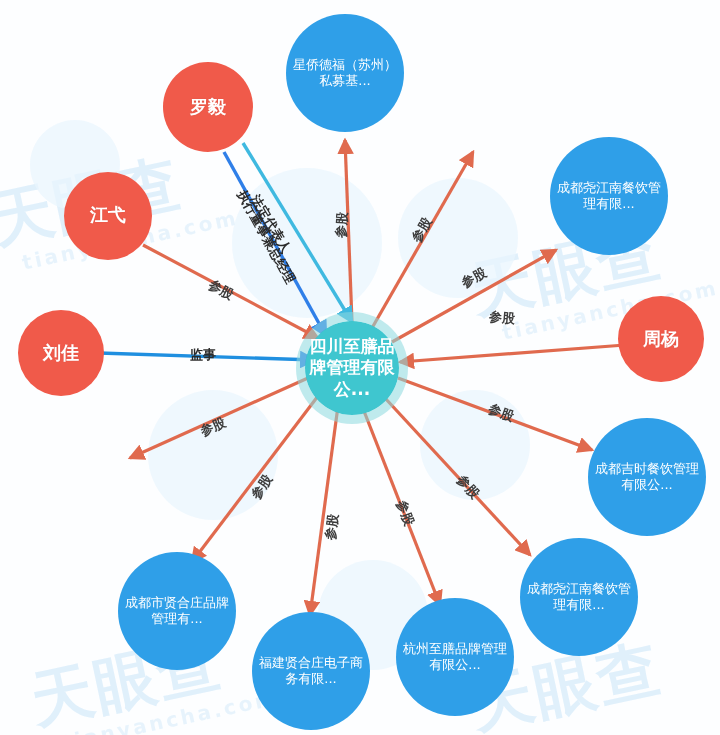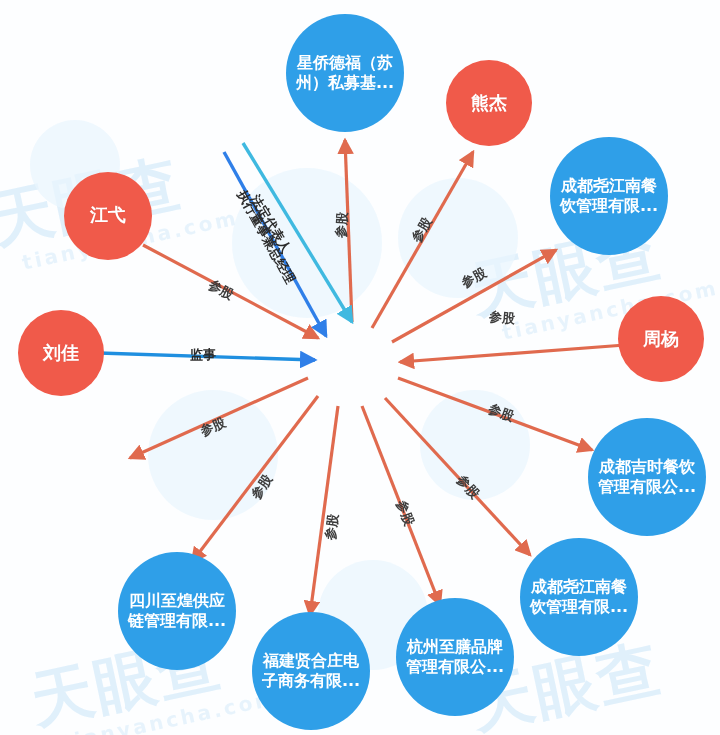--- a/index.html
+++ b/index.html
@@ -73,22 +73,22 @@
     word-break: break-all;
   }
   .node.person {
     background: #f05a4a;
     font-size: 18px;
     font-weight: 700;
     text-shadow: 0 0 2px rgba(0,0,0,.08);
   }
   .node.company {
     background: #2f9fe8;
-    font-size: 16px;
-    font-weight: 700;
+    font-size: 13px;
+    font-weight: 400;
   }
   .node.center {
     background: #3fc6cf;
     border: 9px solid rgba(140, 216, 222, .55);
     background-clip: padding-box;
     font-size: 17px;
     font-weight: 700;
     color: #ffffff;
   }
   
@@ -177,53 +177,56 @@
   <div class="elabel" style="left:200px;top:418px;transform:rotate(-24deg);">参股</div>
   <div class="elabel" style="left:455px;top:478px;transform:rotate(48deg);">参股</div>
   <div class="elabel" style="left:392px;top:504px;transform:rotate(69deg);">参股</div>
   <div class="elabel" style="left:319px;top:518px;transform:rotate(-82deg);">参股</div>
   <div class="elabel" style="left:249px;top:478px;transform:rotate(-56deg);">参股</div>
 
   <div class="node company" style="left:286px;top:14px;width:118px;height:118px;">
     <span class="node-label">星侨德福（苏州）私募基...</span>
   </div>
 
-
-  <div class="node person" style="left:446px;top:60px;width:86px;height:86px;">
-    <span class="node-label">熊杰</span>
-  </div>
+  <div class="node person" style="left:163px;top:62px;width:90px;height:90px;">
+    <span class="node-label">罗毅</span>
+  </div>
+
 
   <div class="node company" style="left:550px;top:137px;width:118px;height:118px;">
     <span class="node-label">成都尧江南餐饮管理有限...</span>
   </div>
 
   <div class="node person" style="left:64px;top:172px;width:88px;height:88px;font-family:Liberation Mono, monospace;">
     <span class="node-label">江弋</span>
   </div>
 
   <div class="node person" style="left:618px;top:296px;width:86px;height:86px;text-align:center;">
     <span class="node-label">周杨</span>
   </div>
 
   <div class="node person" style="left:18px;top:310px;width:86px;height:86px;justify-content:flex-end;">
     <span class="node-label">刘佳</span>
   </div>
 
+  <div class="node center" style="left:296px;top:312px;width:112px;height:112px;">
+    <span class="node-label">四川至膳品牌管理有限公...</span>
+  </div>
 
   <div class="node company" style="left:588px;top:418px;width:118px;height:118px;">
     <span class="node-label">成都吉时餐饮管理有限公...</span>
   </div>
 
 
   <div class="node company" style="left:520px;top:538px;width:118px;height:118px;">
     <span class="node-label">成都尧江南餐饮管理有限...</span>
   </div>
 
   <div class="node company" style="left:118px;top:552px;width:118px;height:118px;">
-    <span class="node-label">四川至煌供应链管理有限...</span>
+    <span class="node-label">成都市贤合庄品牌管理有...</span>
   </div>
 
   <div class="node company" style="left:252px;top:612px;width:118px;height:118px;">
     <span class="node-label">福建贤合庄电子商务有限...</span>
   </div>
 
   <div class="node company" style="left:396px;top:598px;width:118px;height:118px;">
     <span class="node-label">杭州至膳品牌管理有限公...</span>
   </div>
 

